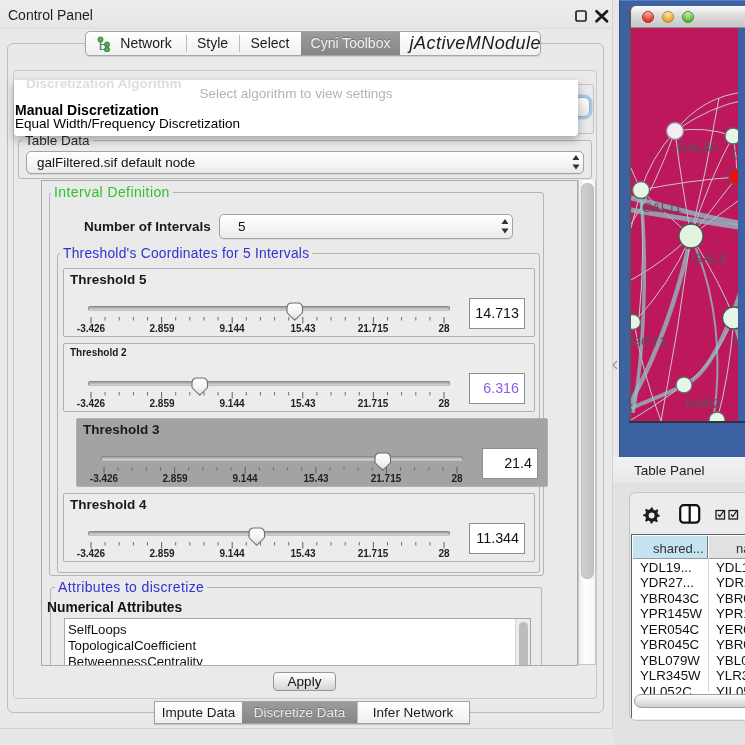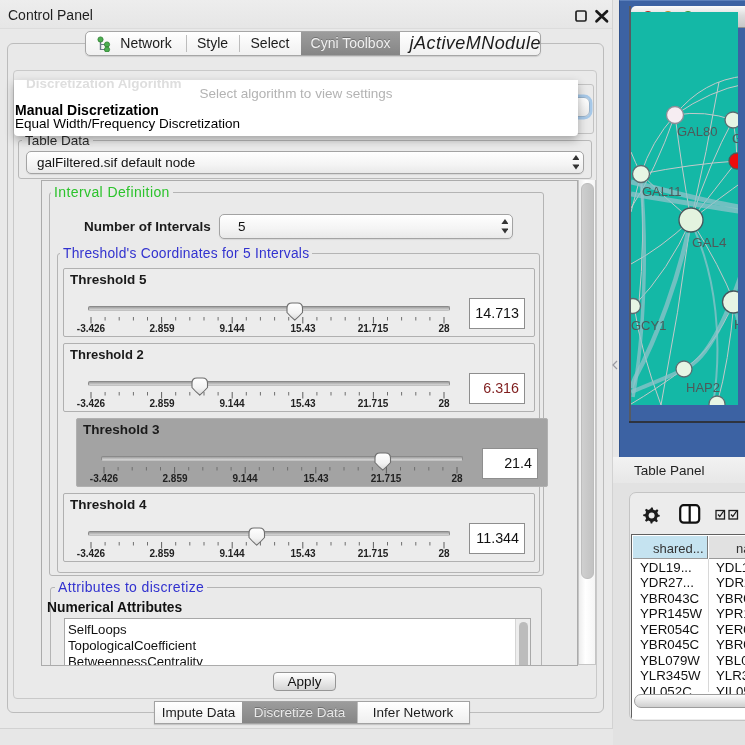--- a/index.html
+++ b/index.html
@@ -109,21 +109,21 @@
               <stop offset="0" stop-color="#ffffff"></stop>
               <stop offset="0.6" stop-color="#f2f2f2"></stop>
               <stop offset="1" stop-color="#d8d8d8"></stop>
             </linearGradient>
           </defs>
           <path d="M1,6 Q1,1 6,1 L11.5,1 Q16.5,1 16.5,6 L16.5,10.5 Q13,14.5 8.75,18.2 Q4.5,14.5 1,10.5 Z" fill="url(#thg1)" stroke="#6e6e6e" stroke-width="1.1"></path>
         </svg>
         <div class="ab" style="left:405px;top:29px;width:49px;height:29px;background:#fff;border:1px solid #8e8e8e;font-size:14.3px;color:#111;text-align:right;line-height:29px;padding-right:5px;">14.713</div>
       </div>
 <div class="ab" style="left:21px;top:161.5px;width:470px;height:67px;border:1px solid #b0b0b0;border-radius:2px;background:#ececec;">
-        <div class="ab" style="left:6px;top:3px;font-size:13px;font-weight:bold;color:#1a1a1a;">Threshold 2</div>
+        <div class="ab" style="left:6px;top:3px;font-size:10px;font-weight:bold;color:#1a1a1a;">Threshold 2</div>
         <div class="ab" style="left:24px;top:37px;width:360px;height:3px;background:linear-gradient(#9e9e9e,#d8d8d8);border:1px solid #8a8a8a;border-bottom-color:#c2c2c2;border-radius:2px;"></div>
         <svg class="ab" style="left:24px;top:48px" width="362" height="8">
           <line x1="3.0" y1="0" x2="3.0" y2="6.5" stroke="#5f5f5f" stroke-width="1"></line>
           <line x1="17.1" y1="0" x2="17.1" y2="3.5" stroke="#6f6f6f" stroke-width="1"></line>
           <line x1="31.2" y1="0" x2="31.2" y2="3.5" stroke="#6f6f6f" stroke-width="1"></line>
           <line x1="45.4" y1="0" x2="45.4" y2="3.5" stroke="#6f6f6f" stroke-width="1"></line>
           <line x1="59.5" y1="0" x2="59.5" y2="3.5" stroke="#6f6f6f" stroke-width="1"></line>
           <line x1="73.6" y1="0" x2="73.6" y2="6.5" stroke="#5f5f5f" stroke-width="1"></line>
           <line x1="87.7" y1="0" x2="87.7" y2="3.5" stroke="#6f6f6f" stroke-width="1"></line>
           <line x1="101.8" y1="0" x2="101.8" y2="3.5" stroke="#6f6f6f" stroke-width="1"></line>
@@ -155,21 +155,21 @@
         <svg class="ab" style="left:127.4px;top:33px" width="18" height="20">
           <defs>
             <linearGradient id="thg2" x1="0" y1="0" x2="0" y2="1">
               <stop offset="0" stop-color="#ffffff"></stop>
               <stop offset="0.6" stop-color="#f2f2f2"></stop>
               <stop offset="1" stop-color="#d8d8d8"></stop>
             </linearGradient>
           </defs>
           <path d="M1,6 Q1,1 6,1 L11.5,1 Q16.5,1 16.5,6 L16.5,10.5 Q13,14.5 8.75,18.2 Q4.5,14.5 1,10.5 Z" fill="url(#thg2)" stroke="#6e6e6e" stroke-width="1.1"></path>
         </svg>
-        <div class="ab" style="left:405px;top:29px;width:49px;height:29px;background:#fff;border:1px solid #8e8e8e;font-size:14.3px;color:#7f1d1d;text-align:right;line-height:29px;padding-right:5px;">6.316</div>
+        <div class="ab" style="left:405px;top:29px;width:49px;height:29px;background:#fff;border:1px solid #8e8e8e;font-size:14.3px;color:#8b5cf6;text-align:right;line-height:29px;padding-right:5px;">6.316</div>
       </div>
 <div class="ab" style="left:34px;top:236.5px;width:470px;height:67px;border:1px solid #b0b0b0;border-radius:2px;background:#a3a3a3;">
         <div class="ab" style="left:6px;top:3px;font-size:13.5px;font-weight:bold;color:#1a1a1a;">Threshold 3</div>
         <div class="ab" style="left:24px;top:37px;width:360px;height:3px;background:linear-gradient(#9e9e9e,#d8d8d8);border:1px solid #8a8a8a;border-bottom-color:#c2c2c2;border-radius:2px;"></div>
         <svg class="ab" style="left:24px;top:48px" width="362" height="8">
           <line x1="3.0" y1="0" x2="3.0" y2="6.5" stroke="#5f5f5f" stroke-width="1"></line>
           <line x1="17.1" y1="0" x2="17.1" y2="3.5" stroke="#6f6f6f" stroke-width="1"></line>
           <line x1="31.2" y1="0" x2="31.2" y2="3.5" stroke="#6f6f6f" stroke-width="1"></line>
           <line x1="45.4" y1="0" x2="45.4" y2="3.5" stroke="#6f6f6f" stroke-width="1"></line>
           <line x1="59.5" y1="0" x2="59.5" y2="3.5" stroke="#6f6f6f" stroke-width="1"></line>
@@ -288,21 +288,21 @@
 <div class="ab" style="left:14px;top:80px;width:564px;height:56px;background:#fff;border-radius:0 0 4px 4px;box-shadow:0 4px 10px rgba(0,0,0,0.3);z-index:50;"></div>
 <div class="ab" style="left:14px;top:86px;width:564px;text-align:center;font-size:13.5px;color:#b3b3b3;z-index:52;">Select algorithm to view settings</div>
 <div class="ab" style="left:26px;top:76px;font-size:13.5px;font-weight:bold;color:#dedede;z-index:51;">Discretization Algorithm</div>
 <div class="ab" style="left:15px;top:115.5px;font-size:13.5px;color:#000;z-index:52;">Equal Width/Frequency Discretization</div>
 <div class="ab" style="left:15px;top:102px;font-size:14px;font-weight:bold;color:#000;z-index:52;">Manual Discretization</div>
 <div class="ab" style="left:619px;top:0;width:126px;height:457px;background:#3c62a3;border-top:1px solid #5c80bb;border-left:1px solid #31528c;"></div>
 <div class="ab" style="left:631px;top:6px;width:114px;height:21px;background:linear-gradient(#fbfbfb,#dcdcdc 45%,#c7c7c7);border-radius:5px 0 0 0;border-bottom:1px solid #909090;"></div>
 <div class="ab" style="left:642px;top:11px;width:10px;height:10px;border-radius:50%;background:radial-gradient(circle at 50% 30%, #ff9c8c, #dc352a 70%);border:1px solid #b0281e;box-shadow:inset 0 1px 1px rgba(255,255,255,.7);"></div>
 <div class="ab" style="left:662px;top:11px;width:10px;height:10px;border-radius:50%;background:radial-gradient(circle at 50% 30%, #ffe09a, #e3a42e 70%);border:1px solid #bb8422;box-shadow:inset 0 1px 1px rgba(255,255,255,.7);"></div>
 <div class="ab" style="left:682px;top:11px;width:10px;height:10px;border-radius:50%;background:radial-gradient(circle at 50% 30%, #c6f0a0, #58b33c 70%);border:1px solid #44902c;box-shadow:inset 0 1px 1px rgba(255,255,255,.7);"></div>
-<div class="ab" style="left:631px;top:12px;width:107px;height:393px;background:#14b8a6;overflow:hidden;">
+<div class="ab" style="left:631px;top:28px;width:107px;height:393px;background:#be185d;overflow:hidden;">
 <svg width="114" height="393" style="position:absolute;left:0;top:0">
 <g fill="none" stroke="#c3c9ca" stroke-width="1">
 <path d="M114,64 Q72,68 44,103"></path>
 <path d="M44,103 Q20,130 10,162"></path>
 <path d="M44,103 Q50,152 60,208"></path>
 <path d="M44,103 Q24,160 0,196"></path>
 <path d="M44,103 Q74,98 102,108"></path>
 <path d="M102,108 Q106,128 106,149"></path>
 <path d="M102,108 Q78,152 60,208"></path>
 <path d="M106,149 Q85,176 60,208"></path>

